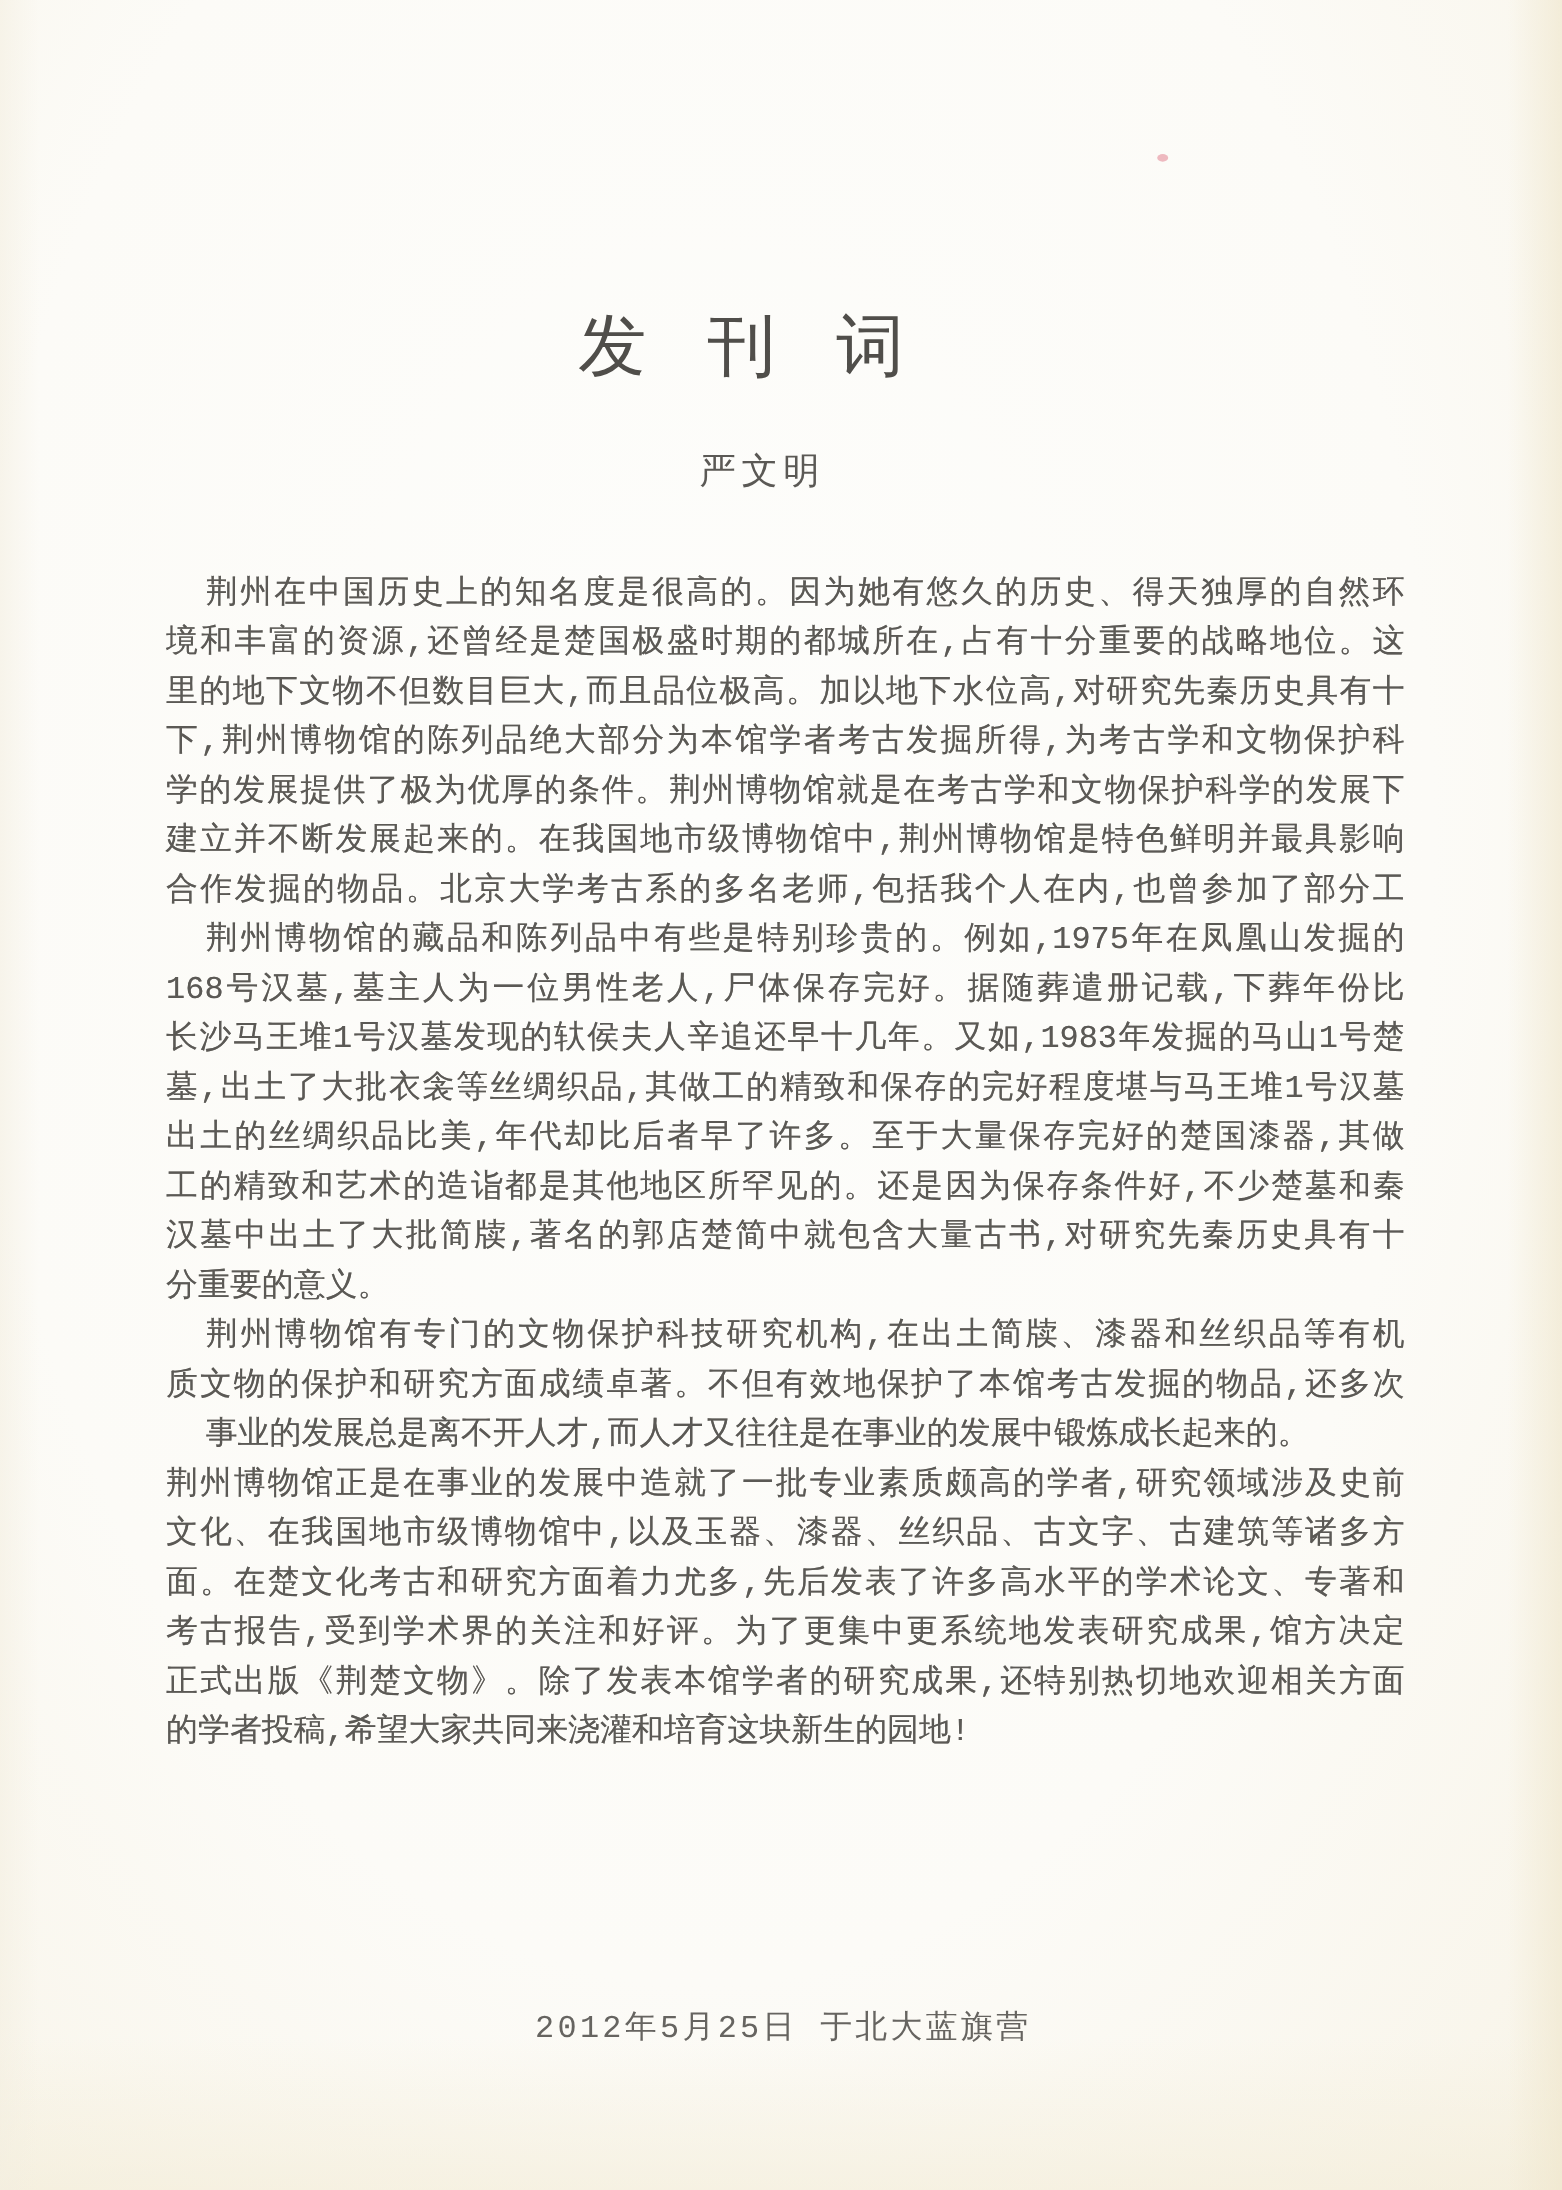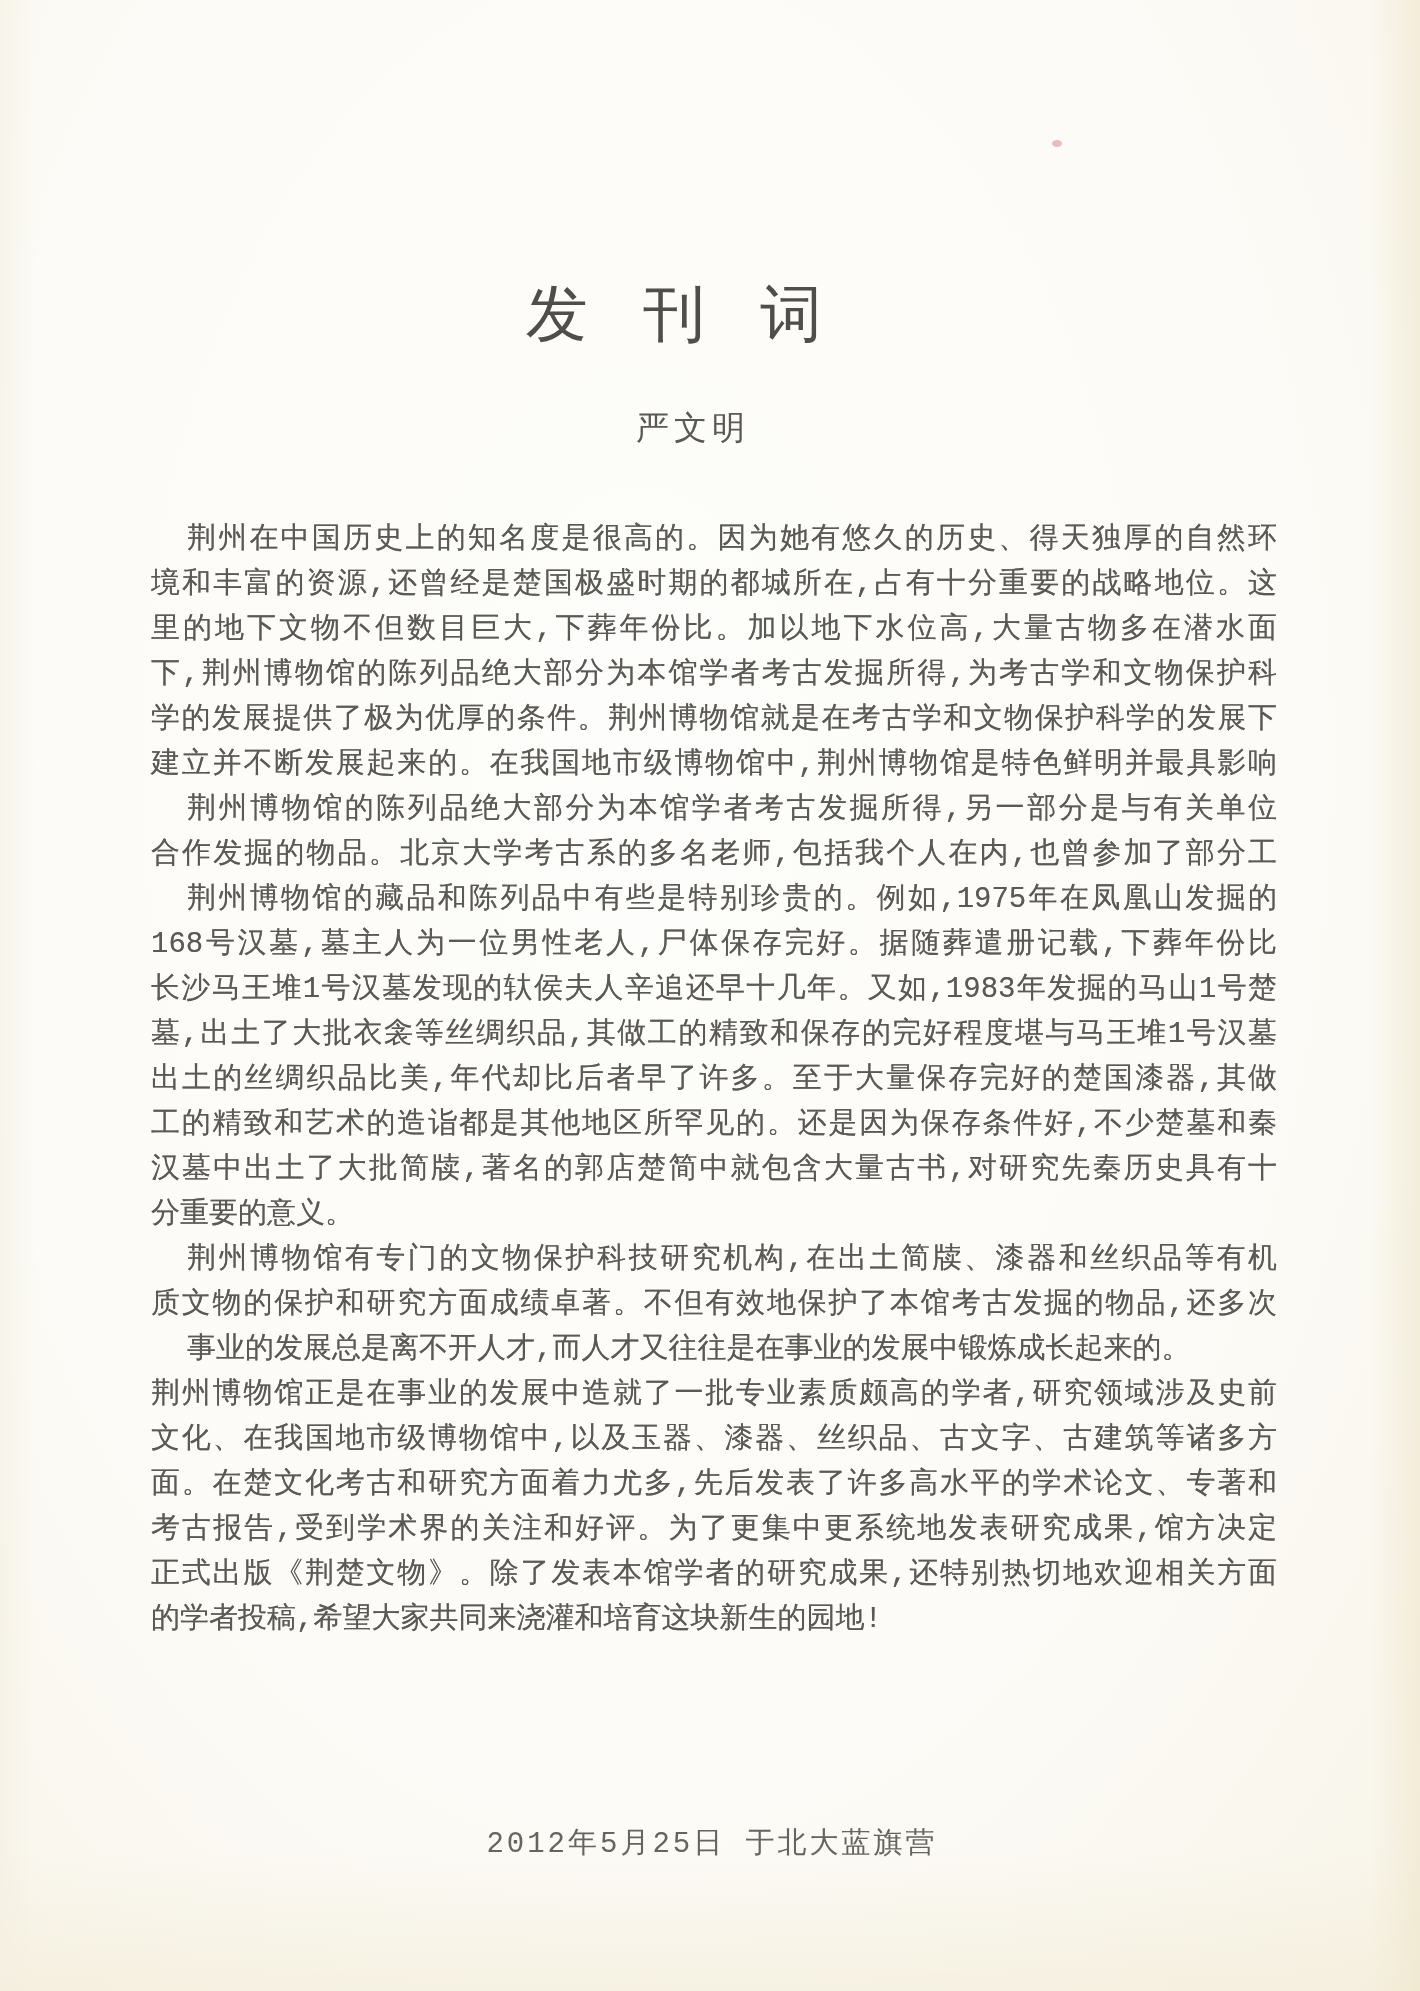--- a/index.html
+++ b/index.html
@@ -83,28 +83,27 @@
 
   <h1 class="title">发 刊 词</h1>
 
   <div class="author">严文明</div>
 
   <div class="body-text">
 
     <p class="para">
       <span class="ln ind">荆州在中国历史上的知名度是很高的。因为她有悠久的历史、得天独厚的自然环</span>
       <span class="ln">境和丰富的资源,还曾经是楚国极盛时期的都城所在,占有十分重要的战略地位。这</span>
-      <span class="ln">里的地下文物不但数目巨大,下葬年份比。加以地下水位高,大量古物多在潜水面</span>
+      <span class="ln">里的地下文物不但数目巨大,而且品位极高。加以地下水位高,对研究先秦历史具有十</span>
       <span class="ln">下,荆州博物馆的陈列品绝大部分为本馆学者考古发掘所得,为考古学和文物保护科</span>
       <span class="ln">学的发展提供了极为优厚的条件。荆州博物馆就是在考古学和文物保护科学的发展下</span>
       <span class="ln">建立并不断发展起来的。在我国地市级博物馆中,荆州博物馆是特色鲜明并最具影响</span>
     </p>
 
     <p class="para">
-      <span class="ln ind">荆州博物馆的陈列品绝大部分为本馆学者考古发掘所得,另一部分是与有关单位</span>
       <span class="ln">合作发掘的物品。北京大学考古系的多名老师,包括我个人在内,也曾参加了部分工</span>
     </p>
 
     <p class="para">
       <span class="ln ind">荆州博物馆的藏品和陈列品中有些是特别珍贵的。例如,1975年在凤凰山发掘的</span>
       <span class="ln">168号汉墓,墓主人为一位男性老人,尸体保存完好。据随葬遣册记载,下葬年份比</span>
       <span class="ln">长沙马王堆1号汉墓发现的轪侯夫人辛追还早十几年。又如,1983年发掘的马山1号楚</span>
       <span class="ln">墓,出土了大批衣衾等丝绸织品,其做工的精致和保存的完好程度堪与马王堆1号汉墓</span>
       <span class="ln">出土的丝绸织品比美,年代却比后者早了许多。至于大量保存完好的楚国漆器,其做</span>
       <span class="ln">工的精致和艺术的造诣都是其他地区所罕见的。还是因为保存条件好,不少楚墓和秦</span>

